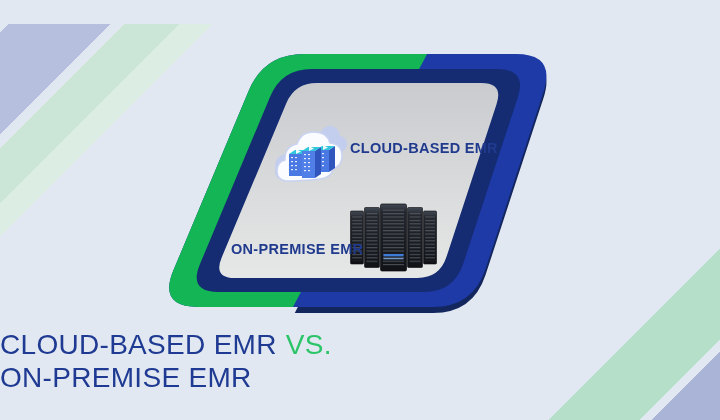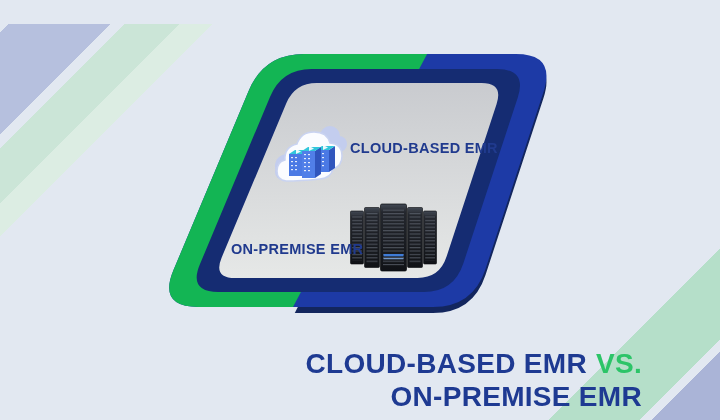--- a/index.html
+++ b/index.html
@@ -33,22 +33,22 @@
     font-size:14.5px;font-weight:800;letter-spacing:.3px;
     color:var(--ink);white-space:nowrap;
   }
   .vs-badge{
     left:341px;top:139px;width:36px;height:36px;border-radius:50%;
     background:var(--vs-green);
     display:flex;align-items:center;justify-content:center;
     color:#fff;font-size:15px;font-weight:800;letter-spacing:.5px;
   }
   .title{
-    left:0;top:323px;width:642px;text-align:right;
-    font-size:28px;line-height:33px;font-weight:700;letter-spacing:.3px;
+    left:0;top:304px;width:642px;text-align:left;
+    font-size:28px;line-height:33px;font-weight:400;letter-spacing:.3px;
     color:var(--ink-title);
   }
   .title .accent{color:var(--accent-green);margin-left:9px;}
 </style>
 </head>
 <body>
 
 <div class="stage">
 
   <svg class="card-svg" width="720" height="420" viewBox="0 0 720 420">

